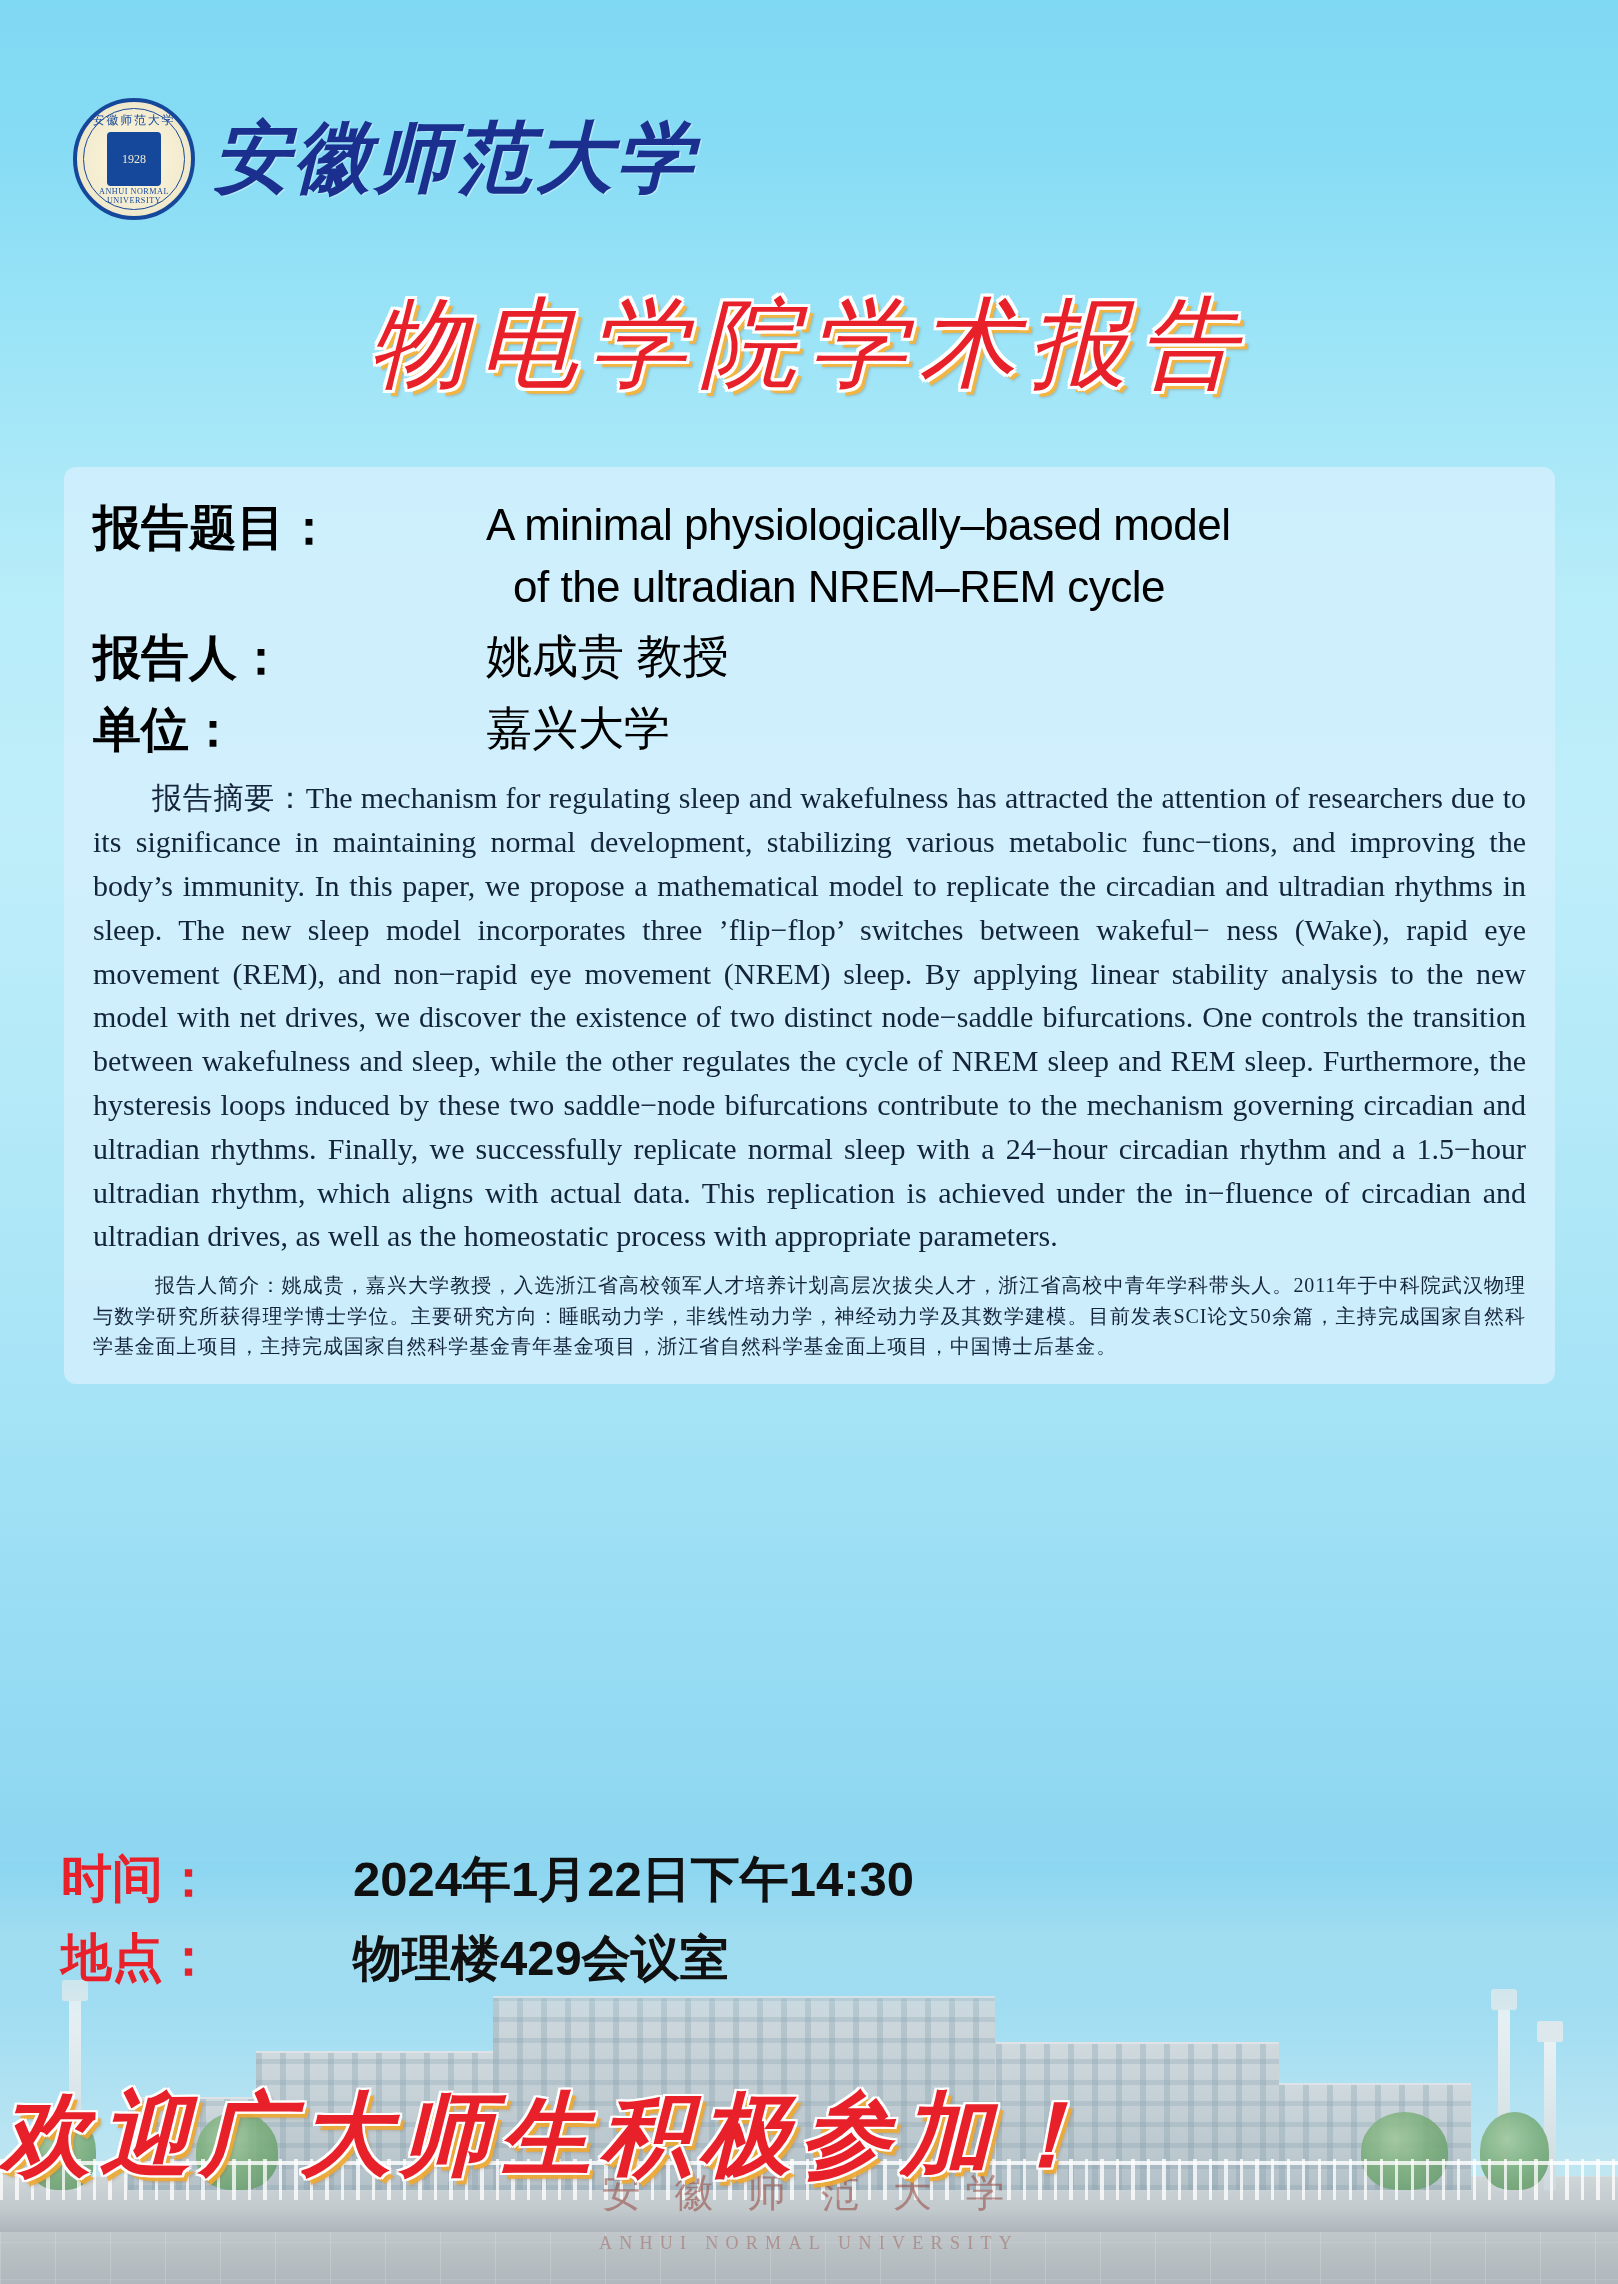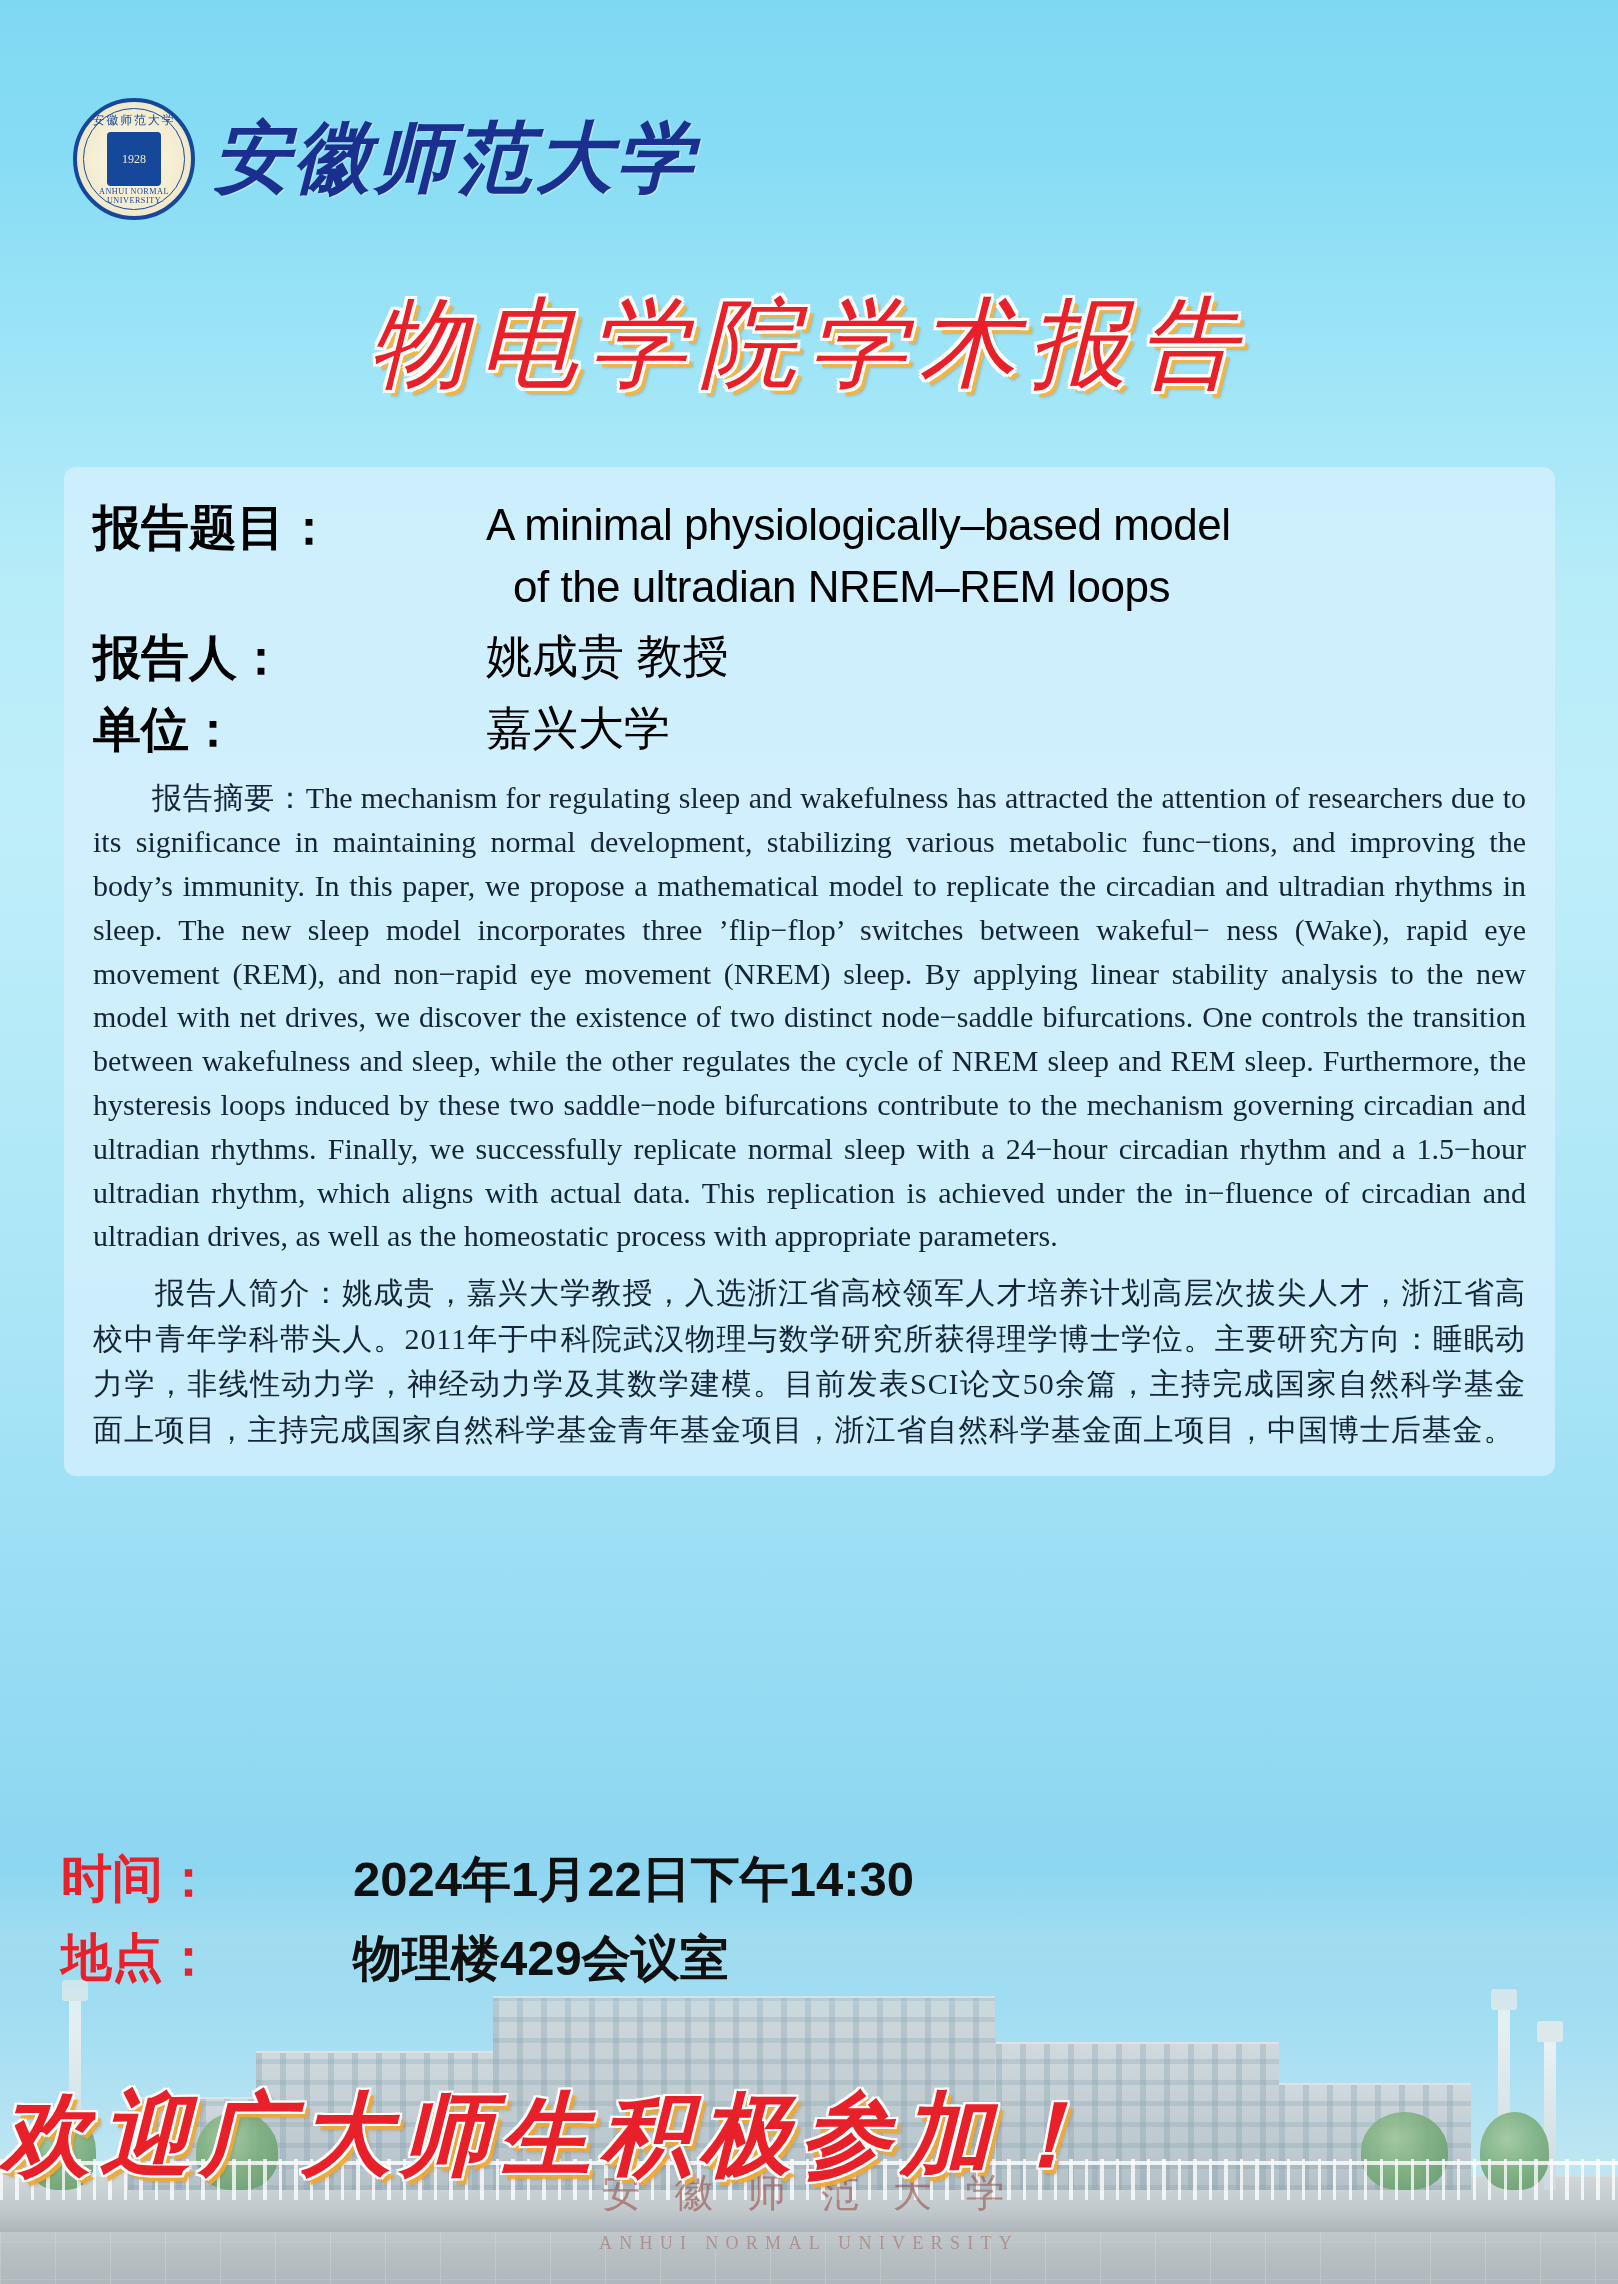--- a/index.html
+++ b/index.html
@@ -323,21 +323,21 @@
     font-size: 30px;
     line-height: 1.46;
     margin-top: 12px;
     text-indent: 59px;
   }
   .abs-label {
     font-family: "Liberation Serif", serif;
     font-weight: normal;
   }
   .bio {
-    font-size: 30px;
+    font-size: 20px;
     line-height: 1.52;
     margin-top: 12px;
     text-indent: 62px;
     letter-spacing: 0.9px;
   }
 
   
   .info-block {
     position: absolute;
     left: 61px;
@@ -443,21 +443,21 @@
   <div class="main-title">物电学院学术报告</div>
 
   <div class="panel">
 
     <div class="field-row">
       <div class="field-label">
         <span class="label-spread">报告题目：</span>
       </div>
       <div class="field-value title-value">
         <span>A minimal physiologically–based model</span>
-        <span class="title-line2">of the ultradian NREM–REM loops</span>
+        <span class="title-line2">of the ultradian NREM–REM cycle</span>
       </div>
     </div>
 
     <div class="field-row">
       <div class="field-label">
         <span class="label-spread">报告人：</span>
       </div>
       <div class="field-value">姚成贵 教授</div>
     </div>
 

